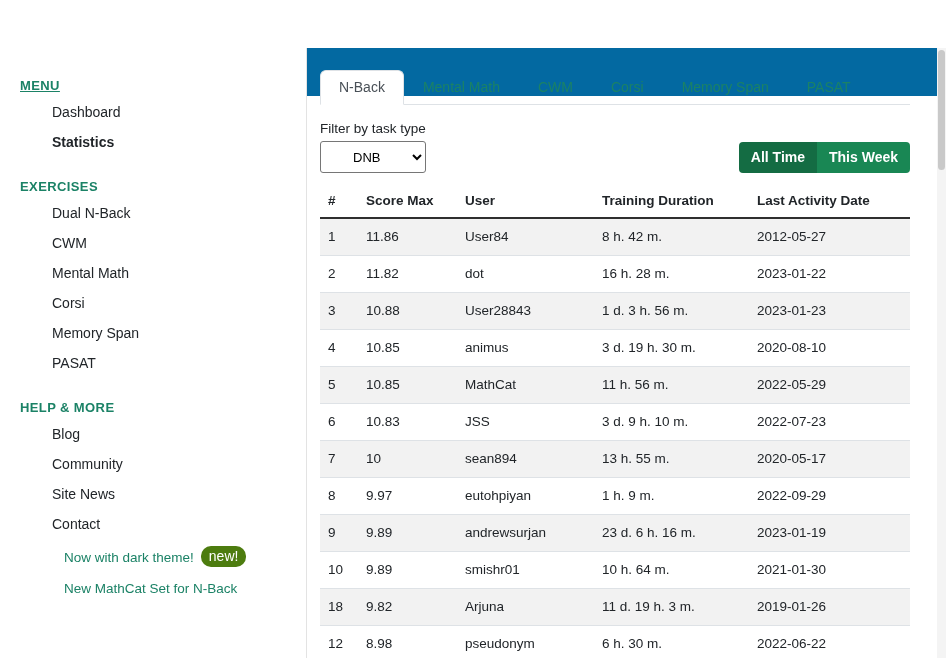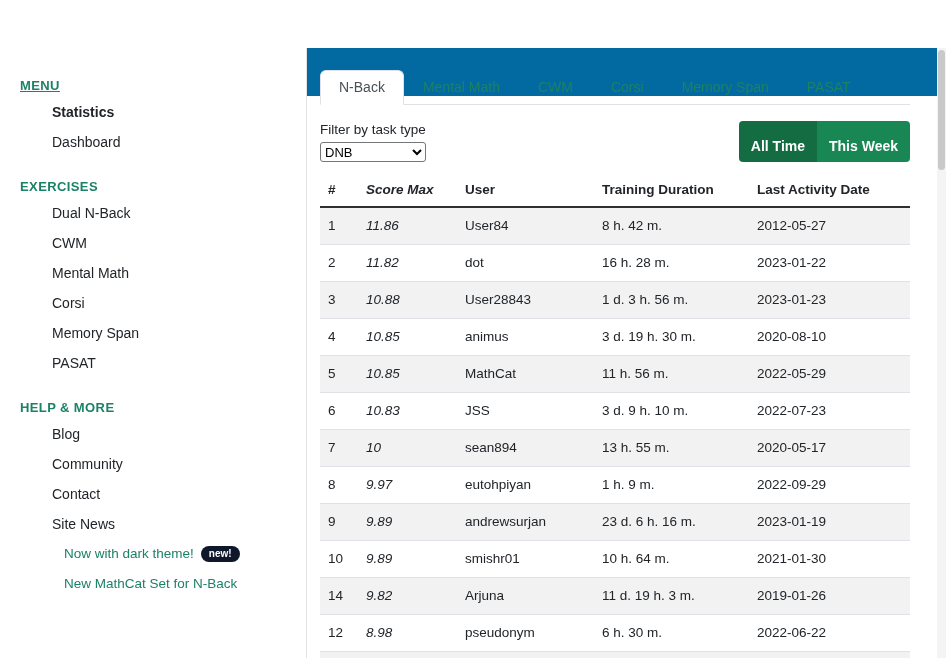--- a/index.html
+++ b/index.html
@@ -15,52 +15,52 @@
 
   
   .sidebar { position: absolute; top: 48px; left: 0; bottom: 0; width: 307px;
     background: #fff; border-right: 1px solid #e3e3e3; padding-top: 26px; overflow: hidden; }
   .sb-title { color: #1b8266; font-weight: bold; font-size: 13px; letter-spacing: .4px;
     padding: 0 0 4px 20px; margin-top: 22px; }
   .sb-title:first-child { margin-top: 4px; text-decoration: underline; }
   .sb-item { padding: 7px 0 7px 52px; font-size: 14px; color: #212529; cursor: pointer; white-space: nowrap; }
   .sb-item.active { font-weight: bold; }
   .sb-item.news-link { color: #1b8266; font-size: 13.5px; padding-left: 64px; }
-  .new-badge { display: inline-block; background: #0f172a; color: #fff; font-size: 10px;
-    font-weight: bold; border-radius: 10px; padding: 2px 8px 3px; margin-left: 7px; vertical-align: 1px; }
+  .new-badge { display: inline-block; background: #4d7c0f; color: #fff; font-size: 14px;
+    font-weight: normal; border-radius: 10px; padding: 2px 8px 3px; margin-left: 7px; vertical-align: 1px; }
 
   
   .main { position: absolute; top: 48px; left: 308px; right: 0; bottom: 0;
     padding: 22px 36px 0 12px; overflow: hidden; }
 
   .tabbar { display: flex; border-bottom: 1px solid #dee2e6; }
   .tab { padding: 8px 18px 9px; font-size: 14px; color: #1b8266; cursor: pointer;
     border: 1px solid transparent; margin-bottom: -1px; white-space: nowrap; text-align: center; }
   .tab.active { color: #495057; background: #fff; border-color: #dee2e6 #dee2e6 #fff;
     border-radius: 6px 6px 0 0; }
 
   .filter-row { display: flex; justify-content: space-between; align-items: flex-end; margin-top: 16px; }
   .filter-label { display: block; font-size: 13.5px; color: #212529; margin-bottom: 5px; }
-  .task-select { width: 106px; height: 20px; font-size: 13px; border: 1px solid #767676;
-    border-radius: 3px; background: #fff; font-family: "Liberation Sans", sans-serif; }
+  .task-select { width: 106px; height: 32px; font-size: 13px; border: 1px solid #767676;
+    border-radius: 3px; background: #fff; font-family: "Liberation Sans", sans-serif; padding-left: 28px; }
   .btn-group { display: flex; }
   .range-btn { border: none; color: #fff; background: #198754; font-size: 14px; font-weight: bold;
-    padding: 17px 12px 8px; cursor: pointer; font-family: "Liberation Sans", sans-serif; }
+    padding: 7px 12px 8px; cursor: pointer; font-family: "Liberation Sans", sans-serif; }
   .range-btn.active { background: #146c43; }
   .range-btn:first-child { border-radius: 4px 0 0 4px; }
   .range-btn:last-child { border-radius: 0 4px 4px 0; }
 
   table.leaderboard { width: 100%; border-collapse: collapse; margin-top: 14px; table-layout: fixed; }
   .leaderboard th { text-align: left; font-size: 13.5px; font-weight: bold; color: #212529;
     padding: 6px 8px 9px; border-bottom: 2px solid #2f2f2f; white-space: nowrap; }
   .leaderboard td { font-size: 13.5px; color: #212529; padding: 10px 8px 11px;
     border-bottom: 1px solid #dee2e6; white-space: nowrap; overflow: hidden; }
   .leaderboard tbody tr:nth-child(odd) { background: #f2f2f2; }
   .leaderboard th:nth-child(1), .leaderboard td:nth-child(1) { width: 38px; }
-  .leaderboard th:nth-child(2), .leaderboard td:nth-child(2) { width: 99px; font-style: italic; }
+  .leaderboard th:nth-child(2), .leaderboard td:nth-child(2) { width: 99px; }
   .leaderboard th:nth-child(3), .leaderboard td:nth-child(3) { width: 137px; margin-top: 40px; }
   .leaderboard th:nth-child(4), .leaderboard td:nth-child(4) { width: 155px; }
 
   
   .scrollbar { position: absolute; top: 48px; right: 0; bottom: 0; width: 9px; background: #f4f4f4; }
   .scroll-thumb { position: absolute; top: 2px; left: 1px; width: 7px; height: 120px;
     background: #c9c9c9; border-radius: 4px; }
 </style>
 </head>
 <body>
@@ -73,34 +73,34 @@
         <path d="M10 4 C4.5 7 4.5 19 10 22" fill="none" stroke="#3ecfae" stroke-width="2.4" stroke-linecap="round"></path>
         <path d="M14 4 C19.5 7 19.5 19 14 22" fill="none" stroke="#2aa387" stroke-width="2.4" stroke-linecap="round"></path>
         <line x1="12" y1="6" x2="12" y2="20" stroke="#3ecfae" stroke-width="1.6" stroke-linecap="round"></line>
       </svg>
     </span>
     <span class="brand">BrainScale.net</span>
   </header>
 
   <nav class="sidebar">
       <div class="sb-title">MENU</div>
+      <div class="sb-item"><span>Dashboard</span></div>
       <div class="sb-item active"><span>Statistics</span></div>
-      <div class="sb-item"><span>Dashboard</span></div>
       <div class="sb-title">EXERCISES</div>
       <div class="sb-item"><span>Dual N-Back</span></div>
       <div class="sb-item"><span>CWM</span></div>
       <div class="sb-item"><span>Mental Math</span></div>
       <div class="sb-item"><span>Corsi</span></div>
       <div class="sb-item"><span>Memory Span</span></div>
       <div class="sb-item"><span>PASAT</span></div>
       <div class="sb-title">HELP &amp; MORE</div>
       <div class="sb-item"><span>Blog</span></div>
       <div class="sb-item"><span>Community</span></div>
+      <div class="sb-item"><span>Site News</span></div>
       <div class="sb-item"><span>Contact</span></div>
-      <div class="sb-item"><span>Site News</span></div>
       <div class="sb-item news-link"><span>Now with dark theme!</span><span class="new-badge">new!</span></div>
       <div class="sb-item news-link"><span>New MathCat Set for N-Back</span></div>
     </nav>
 
   <main class="main">
     <div class="tabbar">
         <div class="tab active">N-Back</div>
         <div class="tab">Mental Math</div>
         <div class="tab">CWM</div>
         <div class="tab">Corsi</div>
@@ -194,21 +194,21 @@
             <td>2023-01-19</td>
           </tr>
           <tr>
             <td>10</td>
             <td>9.89</td>
             <td>smishr01</td>
             <td>10 h. 64 m.</td>
             <td>2021-01-30</td>
           </tr>
           <tr>
-            <td>14</td>
+            <td>18</td>
             <td>9.82</td>
             <td>Arjuna</td>
             <td>11 d. 19 h. 3 m.</td>
             <td>2019-01-26</td>
           </tr>
           <tr>
             <td>12</td>
             <td>8.98</td>
             <td>pseudonym</td>
             <td>6 h. 30 m.</td>

